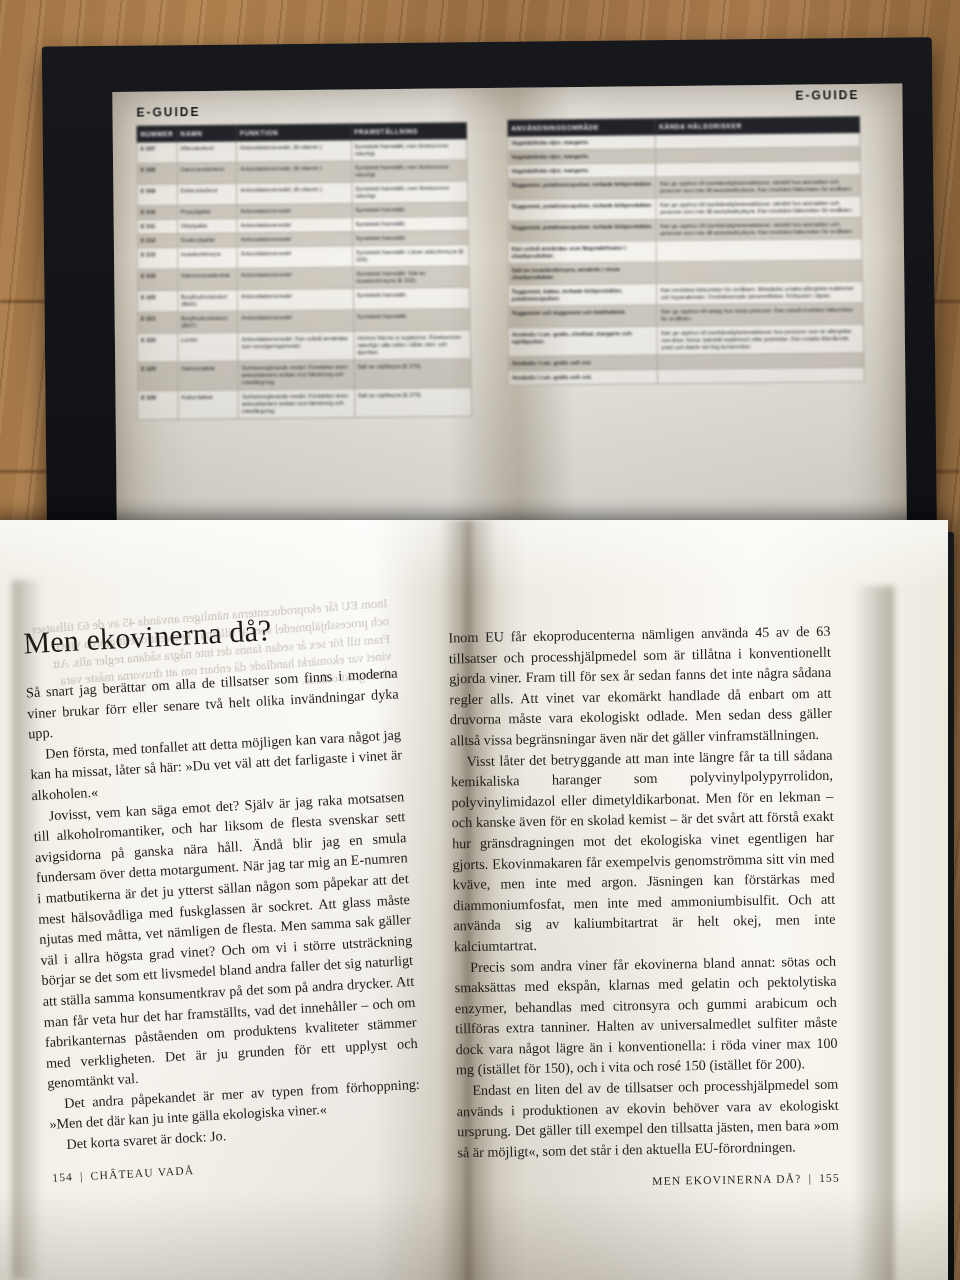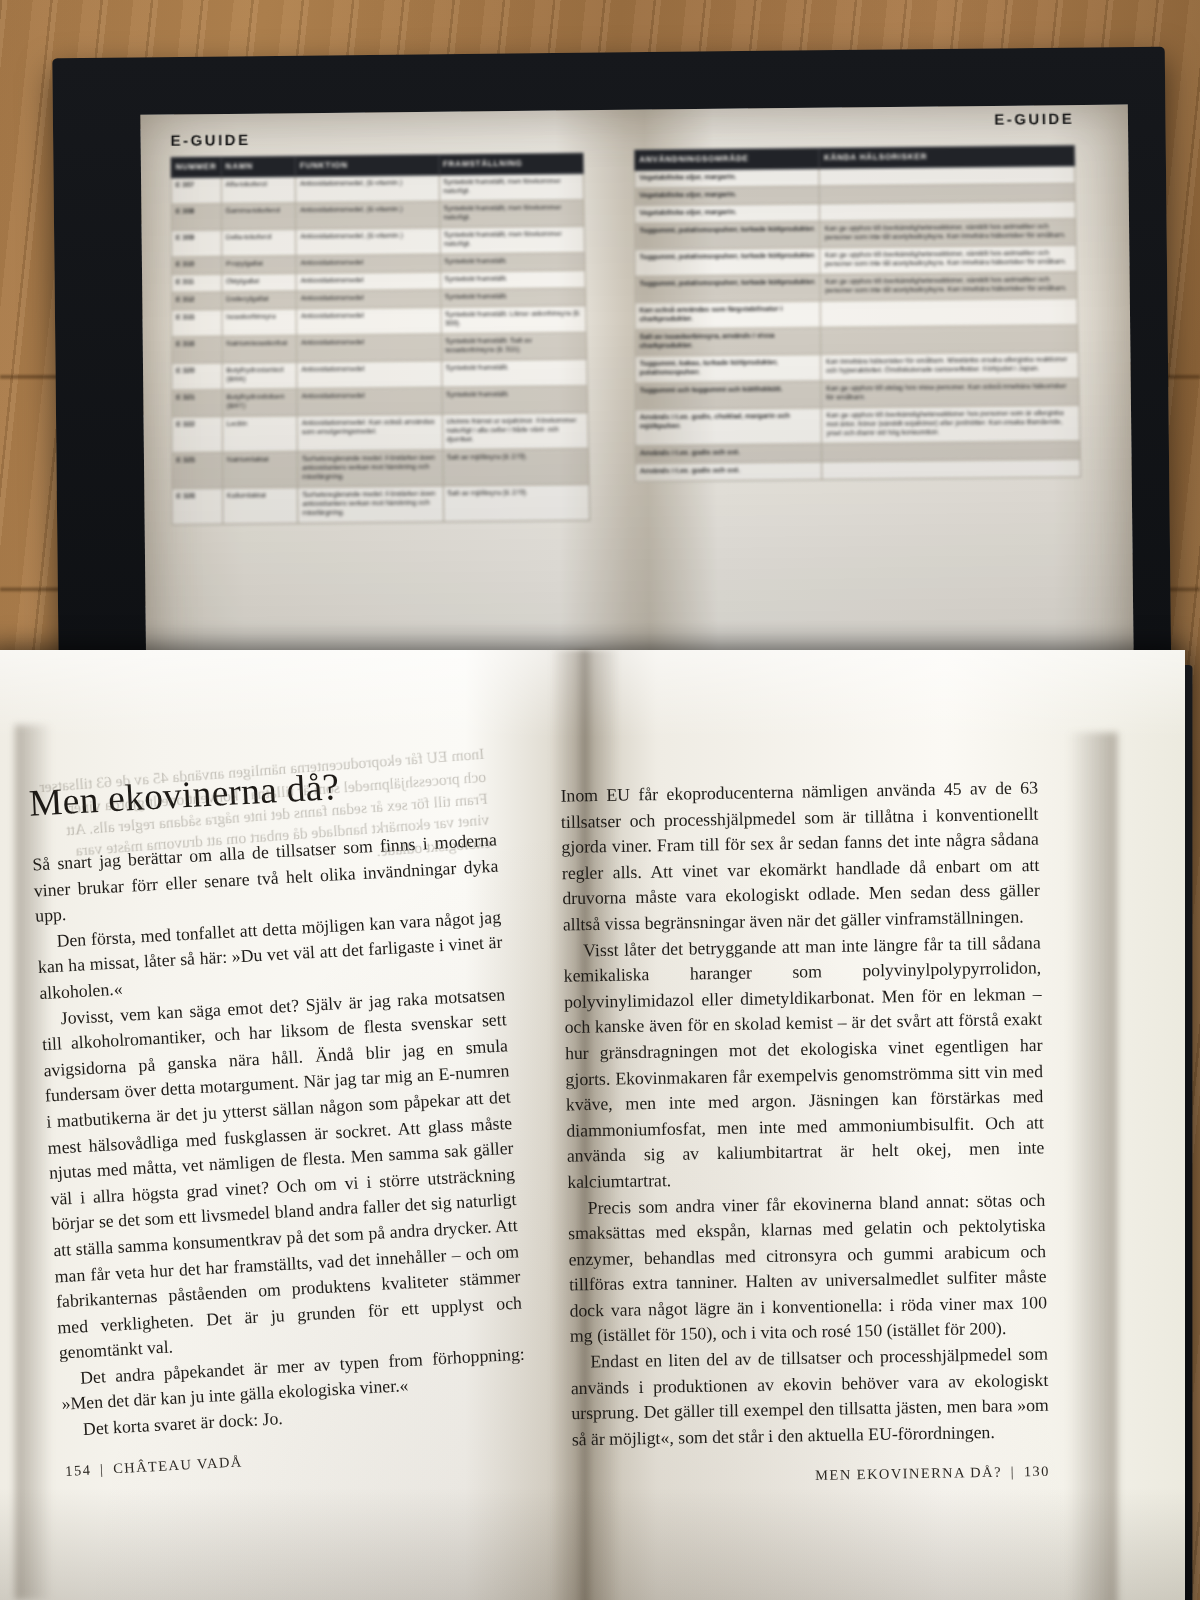--- a/index.html
+++ b/index.html
@@ -349,19 +349,19 @@
     </div>
 
     <div class="page-right">
       <div class="bodytext">
         <p class="first">Inom EU får ekoproducenterna nämligen använda 45 av de 63 tillsatser och processhjälpmedel som är tillåtna i konventionellt gjorda viner. Fram till för sex år sedan fanns det inte några sådana regler alls. Att vinet var ekomärkt handlade då enbart om att druvorna måste vara ekologiskt odlade. Men sedan dess gäller alltså vissa begränsningar även när det gäller vinframställningen.</p>
         <p>Visst låter det betryggande att man inte längre får ta till sådana kemikaliska haranger som polyvinylpolypyrrolidon, polyvinylimidazol eller dimetyldikarbonat. Men för en lekman – och kanske även för en skolad kemist – är det svårt att förstå exakt hur gränsdragningen mot det ekologiska vinet egentligen har gjorts. Ekovinmakaren får exempelvis genomströmma sitt vin med kväve, men inte med argon. Jäsningen kan förstärkas med diammoniumfosfat, men inte med ammoniumbisulfit. Och att använda sig av kaliumbitartrat är helt okej, men inte kalciumtartrat.</p>
         <p>Precis som andra viner får ekovinerna bland annat: sötas och smaksättas med ekspån, klarnas med gelatin och pektolytiska enzymer, behandlas med citronsyra och gummi arabicum och tillföras extra tanniner. Halten av universalmedlet sulfiter måste dock vara något lägre än i konventionella: i röda viner max 100 mg (istället för 150), och i vita och rosé 150 (istället för 200).</p>
         <p>Endast en liten del av de tillsatser och processhjälpmedel som används i produktionen av ekovin behöver vara av ekologiskt ursprung. Det gäller till exempel den tillsatta jästen, men bara »om så är möjligt«, som det står i den aktuella EU-förordningen.</p>
       </div>
       <div class="folio right">
-        <span>MEN EKOVINERNA DÅ?</span><span class="sep">|</span><span>130</span>
+        <span>MEN EKOVINERNA DÅ?</span><span class="sep">|</span><span>155</span>
       </div>
     </div>
 
     <div class="bottom-vignette"></div>
   </div>
 </div>
 
 </body></html>

